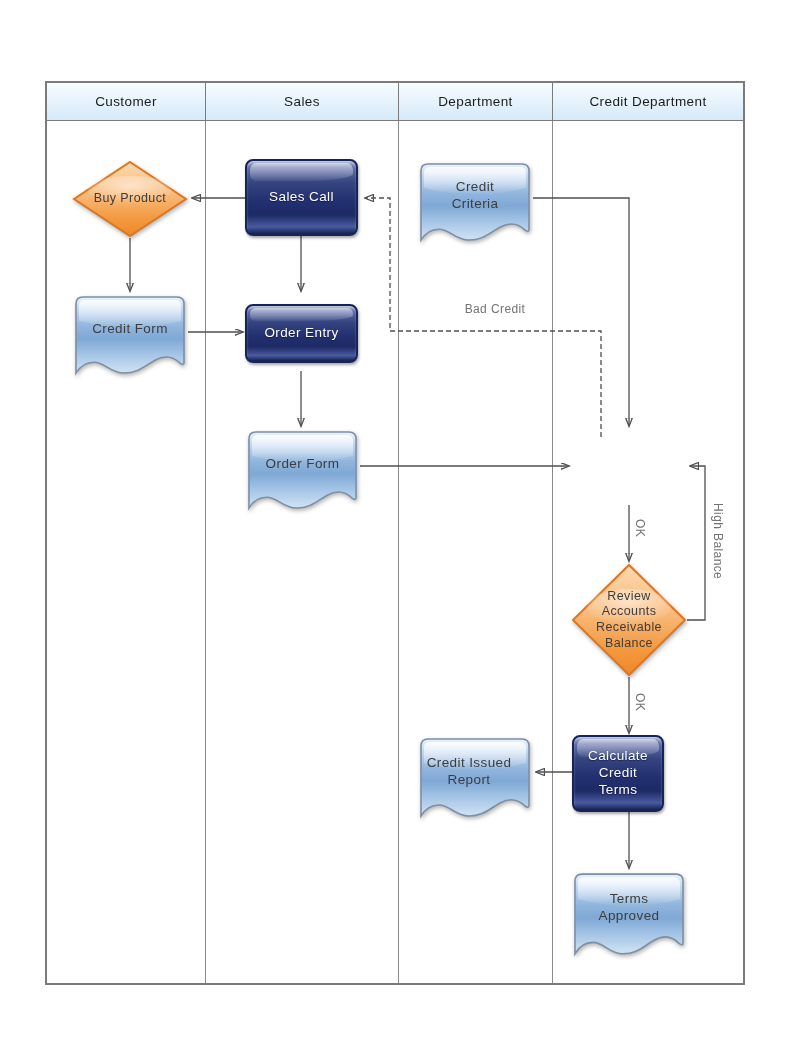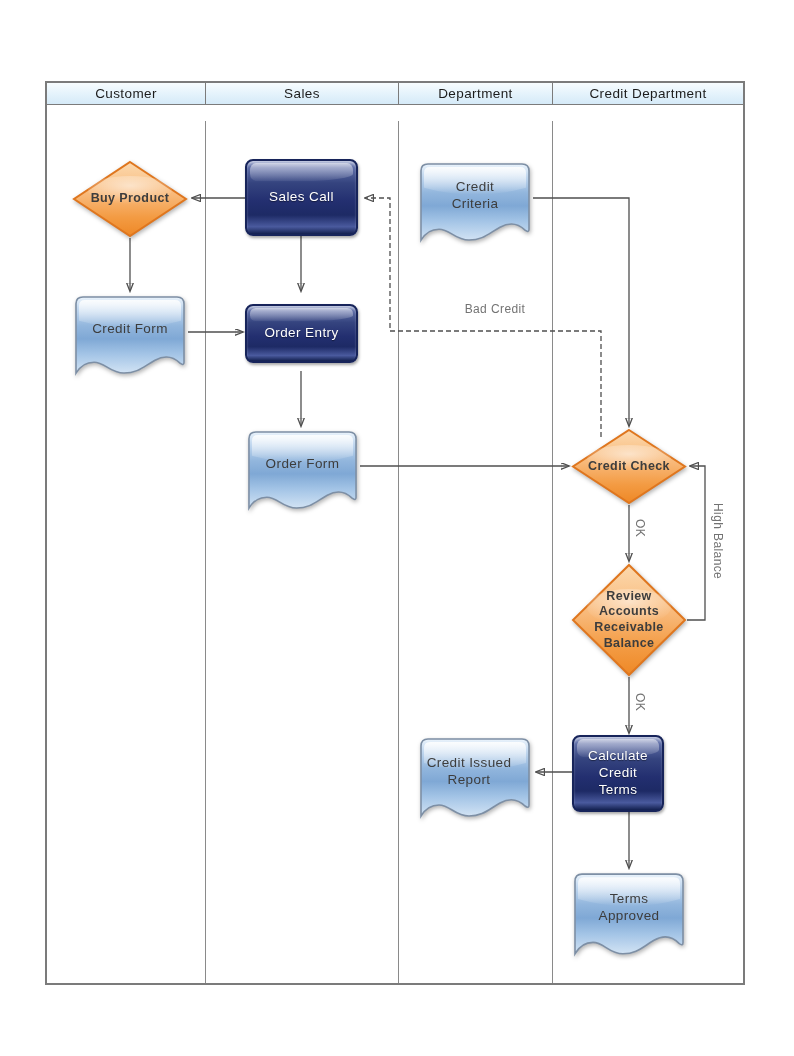--- a/index.html
+++ b/index.html
@@ -6,21 +6,21 @@
   #canvas{
     position:relative;width:794px;height:1056px;background:#ffffff;overflow:hidden;
     font-family:"Liberation Sans","DejaVu Sans",sans-serif;color:#2b2b2b;
   }
   
   .frame{
     position:absolute;left:45px;top:81px;width:700px;height:904px;
     border:2px solid #7b7b7b;box-sizing:border-box;background:#ffffff;
   }
   .lane-headers{
-    position:absolute;left:0;top:0;width:100%;height:22px;display:flex;
+    position:absolute;left:0;top:0;width:100%;height:38px;display:flex;
     background:linear-gradient(180deg,#f7fcfe 0%,#e7f4fc 45%,#d5eaf8 100%);
     border-bottom:1px solid #7b7b7b;box-sizing:border-box;
   }
   .lane-header{
     display:flex;align-items:center;justify-content:center;
     font-size:13.5px;letter-spacing:.4px;color:#1c1c1c;box-sizing:border-box;
   }
   .lane-header:not(:last-child){border-right:1px solid #7b7b7b;}
   .lh-1{width:159px;} .lh-2{width:193px;} .lh-3{width:154px;} .lh-4{flex:1;}
   .lane-line{position:absolute;top:38px;bottom:0;width:1px;background:#8a8a8a;}
@@ -44,21 +44,21 @@
     background:linear-gradient(180deg,#a3aed1 0%,#5e6da7 9%,#35447f 30%,#232f70 55%,#1d2a65 74%,#4a5a9e 90%,#13204f 100%);
     box-shadow:inset 0 2px 2px rgba(255,255,255,.35),1px 2px 3px rgba(0,0,0,.35);
   }
   .process::before{
     content:"";position:absolute;left:3%;right:3%;top:3%;height:25%;
     border-radius:6px 6px 48%/40%;z-index:1;
     background:linear-gradient(180deg,rgba(255,255,255,.55),rgba(255,255,255,.06));
   }
   .process .lbl{color:#ffffff;font-size:13.5px;text-shadow:0 1px 1px rgba(0,0,0,.45);}
   .decision{filter:drop-shadow(1px 2px 2px rgba(0,0,0,.3));}
-  .decision .lbl{font-size:12.5px;font-weight:bold;}
+  .decision .lbl{font-size:12.5px;}
   .document{filter:drop-shadow(1px 2px 2px rgba(0,0,0,.3));}
   .document .lbl{padding-bottom:14px;font-size:13.5px;}
 
   
   .wire-label{position:absolute;z-index:4;font-size:11.5px;letter-spacing:.4px;color:#737373;}
   .vtext{writing-mode:vertical-rl;font-size:12px;}
 </style>
 </head>
 <body>
 
@@ -162,27 +162,20 @@
   </div>
 
   <div class="node document" style="left:245px;top:428px;width:115px;height:86px;">
     <svg viewBox="0 0 116 87" preserveAspectRatio="none">
       <path d="M4 11 Q4 4 11 4 L105 4 Q112 4 112 11 L112 70 Q112 74 108 71 C100 63 92 63 83 68 C72 74 66 81 52 81 C38 81 33 70 22 70 C13 70 7 76 4 81 Z" fill="url(#docGrad)" stroke="#7d8fa5" stroke-width="1.6"></path>
       <path d="M7 13 Q7 7 13 7 L103 7 Q109 7 109 13 L109 28 Q58 42 7 28 Z" fill="url(#docGloss)"></path>
     </svg>
     <div class="lbl">Order Form</div>
   </div>
 
-  <div class="node decision" style="left:571px;top:428px;width:116px;height:77px;">
-    <svg viewBox="0 0 116 77" preserveAspectRatio="none">
-      <polygon points="58,2 114,38.5 58,75 2,38.5" fill="url(#diaGrad)" stroke="#df761e" stroke-width="2"></polygon>
-      <ellipse cx="58" cy="30" rx="42" ry="13" fill="url(#diaGloss)"></ellipse>
-    </svg>
-    <div class="lbl">Credit Check</div>
-  </div>
 
   <div class="node decision" style="left:571px;top:563px;width:116px;height:114px;">
     <svg viewBox="0 0 116 114" preserveAspectRatio="none">
       <polygon points="58,2 114,57 58,112 2,57" fill="url(#diaGrad)" stroke="#df761e" stroke-width="2"></polygon>
       <ellipse cx="58" cy="44" rx="42" ry="18" fill="url(#diaGloss)"></ellipse>
     </svg>
     <div class="lbl" style="padding:0 12px;">Review Accounts Receivable Balance</div>
   </div>
 
   <div class="node process" style="left:572px;top:735px;width:92px;height:77px;">

